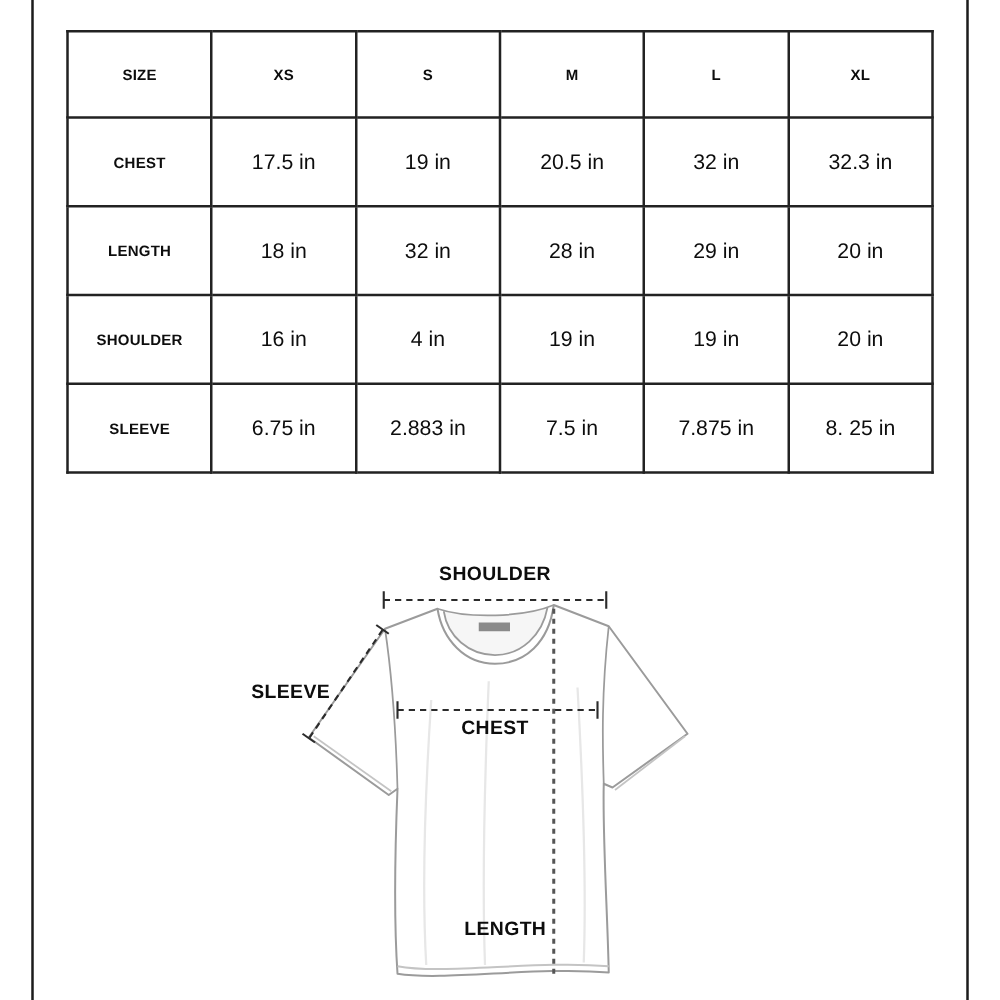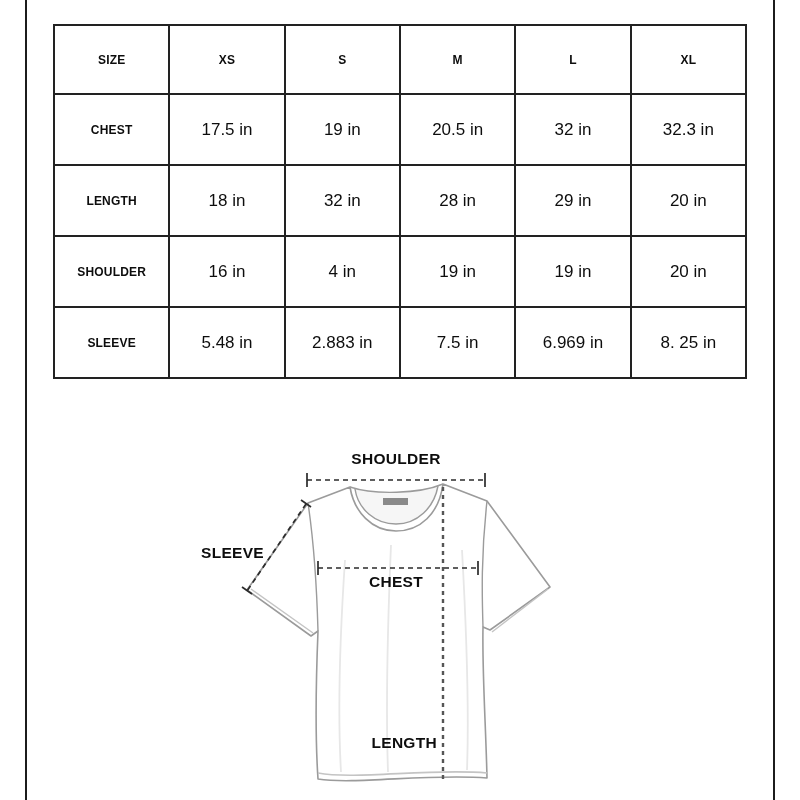--- a/index.html
+++ b/index.html
@@ -67,24 +67,24 @@
     <tr>
       <th>SHOULDER</th>
       <td>16 in</td>
       <td>4 in</td>
       <td>19 in</td>
       <td>19 in</td>
       <td>20 in</td>
     </tr>
     <tr>
       <th>SLEEVE</th>
-      <td>5.48 in</td>
+      <td>6.75 in</td>
       <td>2.883 in</td>
       <td>7.5 in</td>
-      <td>6.969 in</td>
+      <td>7.875 in</td>
       <td>8. 25 in</td>
     </tr>
   </tbody>
 </table>
 
 <svg class="diagram" viewBox="0 0 800 800" aria-hidden="true">
 
   <path d="M350,487 L308,503 L247,590 L311,636 L318,631
            C316,680 315,735 318,779
            C355,785 430,773 487,778

